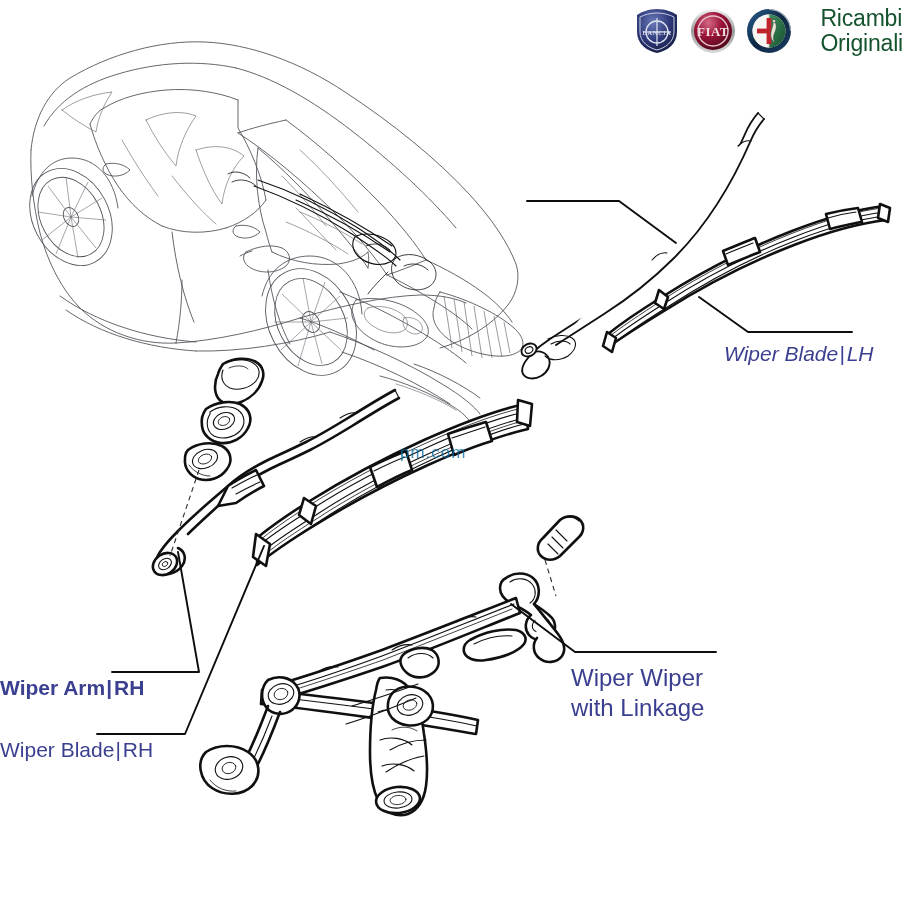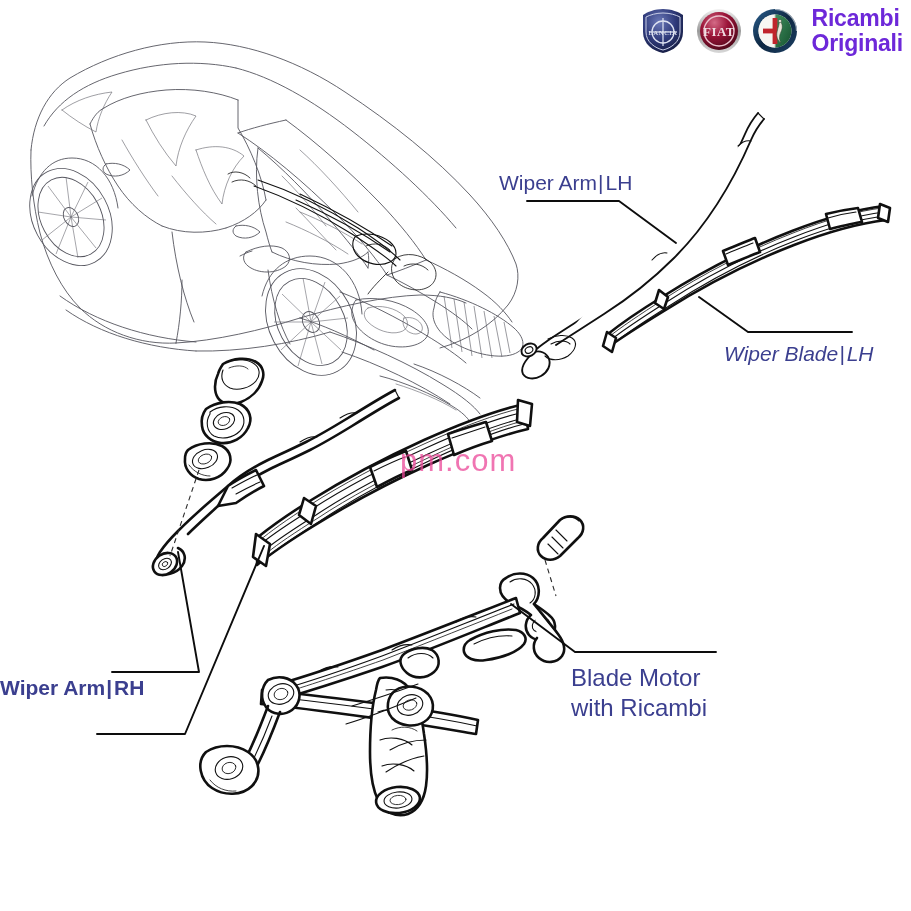--- a/index.html
+++ b/index.html
@@ -13,23 +13,23 @@
   svg.layer{position:absolute;left:0;top:0;width:911px;height:911px;}
 
   
   .brandbar{
     position:absolute;right:8px;top:6px;
     display:flex;align-items:center;gap:6px;
   }
   .logo{position:relative;display:block;}
   .logo svg{display:block;}
   .ricambi{
-    margin-left:6px;
-    color:#6d28d9;
-    font-weight:bold;
+    margin-left:20px;
+    color:#14532d;
+    font-weight:normal;
     font-size:23px;
     line-height:25px;
     letter-spacing:-0.2px;
     font-family:"Liberation Sans","DejaVu Sans",sans-serif;
   }
   .ricambi div{white-space:nowrap;}
 
   
   .callout{
     position:absolute;
@@ -43,22 +43,22 @@
   .callout .sep{padding:0 2px 0 1px;}
 
   #lbl-arm-lh{left:499px;top:170px;}
   #lbl-blade-lh{left:724px;top:341px;font-style:italic;}
   #lbl-arm-rh{left:0px;top:675px;font-weight:bold;}
   #lbl-blade-rh{left:0px;top:737px;}
   #lbl-motor{left:571px;top:663px;}
 
   .watermark{
     position:absolute;left:400px;top:443px;
-    font-size:31px;letter-spacing:1px;
-    color:#ec4899;opacity:.75;
+    font-size:17px;letter-spacing:1px;
+    color:#0369a1;opacity:.75;
     font-family:"Liberation Sans","DejaVu Sans",sans-serif;
     pointer-events:none;
   }
 </style>
 </head>
 <body>
 
 <div id="canvas">
 
   <svg class="layer" viewBox="0 0 911 911">
@@ -523,33 +523,33 @@
         <path d="M25,3.5 A21.5,21.5 0 0,1 46.5,25" fill="none" stroke="#cfd6dd" stroke-width="1.1" opacity=".7"></path>
       </svg>
     </span>
 
     <span class="ricambi">
       <div>Ricambi</div>
       <div>Originali</div>
     </span>
   </div>
 
-  <div class="callout" id="lbl-arm-lh">
-    <span>Wiper Arm</span><span class="sep">|</span><span>LH</span>
-  </div>
 
   <div class="callout" id="lbl-blade-lh">
     <span>Wiper Blade</span><span class="sep">|</span><span>LH</span>
   </div>
 
   <div class="callout" id="lbl-arm-rh">
     <span>Wiper Arm</span><span class="sep">|</span><span>RH</span>
   </div>
 
+  <div class="callout" id="lbl-blade-rh">
+    <span>Wiper Blade</span><span class="sep">|</span><span>RH</span>
+  </div>
 
   <div class="callout big" id="lbl-motor">
-    <div>Blade Motor</div>
-    <div>with Ricambi</div>
+    <div>Wiper Wiper</div>
+    <div>with Linkage</div>
   </div>
 
   <div class="watermark">pm.com</div>
 
 </div>
 
 </body></html>

